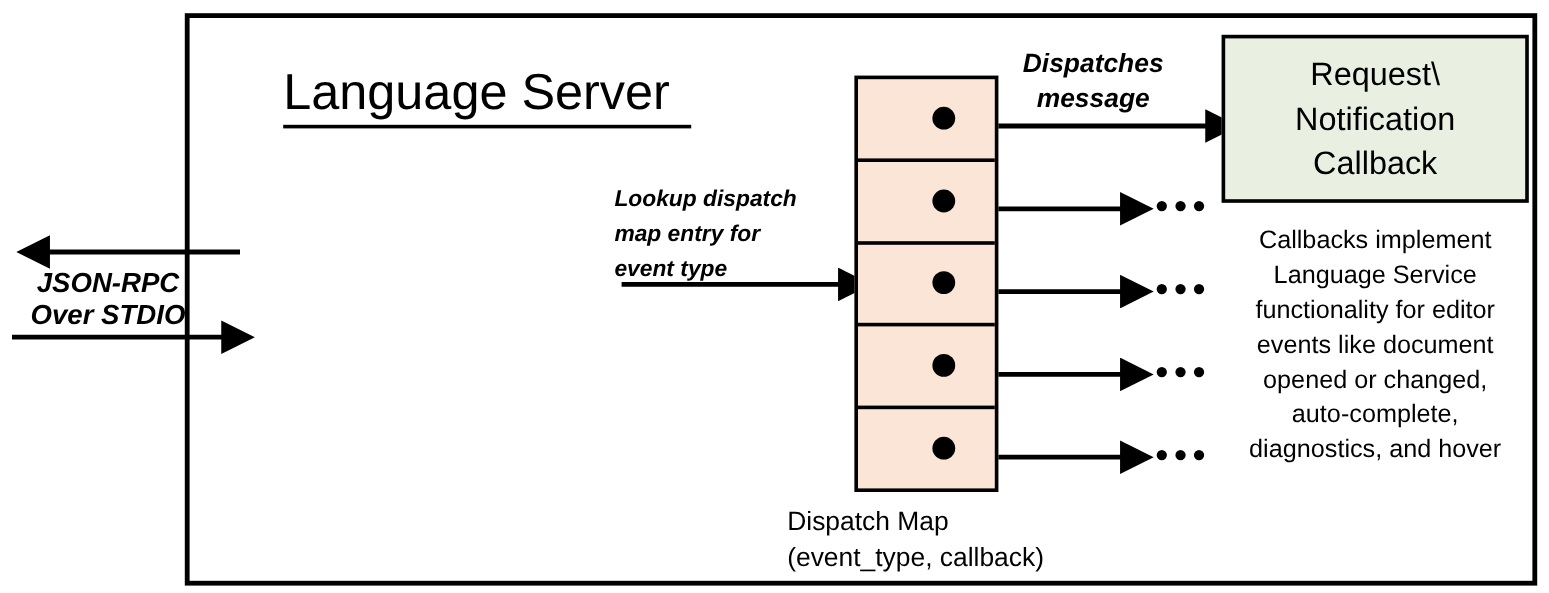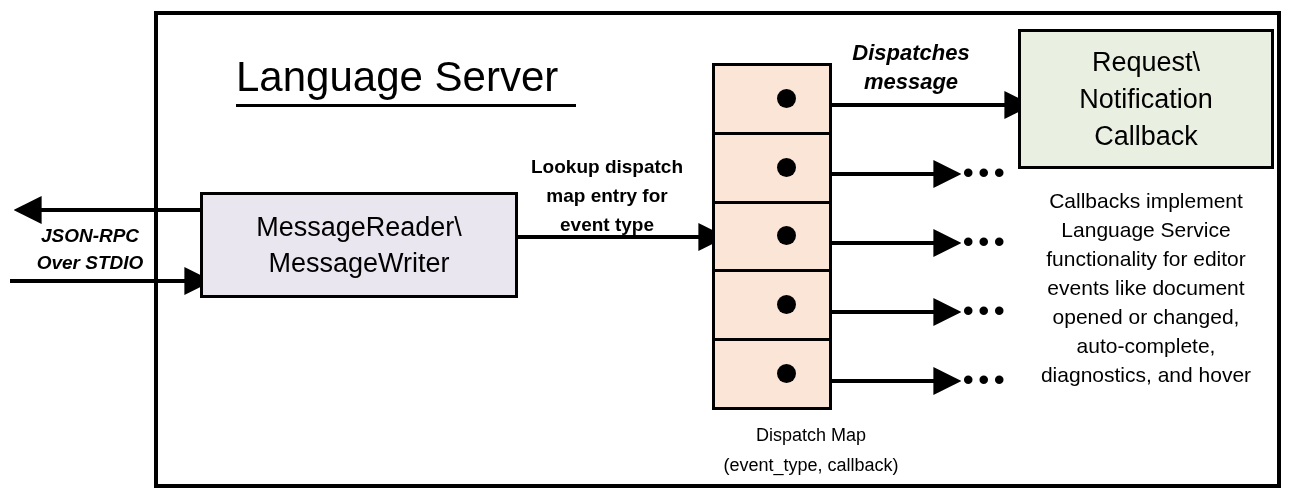--- a/index.html
+++ b/index.html
@@ -77,37 +77,37 @@
     line-height: 28px;
     text-align: center;
     white-space: pre-line;
   }
 
   
   #jsonrpc-label {
     left: 20px;
     top: 222px;
     width: 140px;
-    font-size: 19px;
+    font-size: 23px;
     line-height: 27px;
     font-style: italic;
     font-weight: 600;
     text-align: center;
     white-space: pre-line;
   }
 
   
   #lookup-label {
     left: 512px;
     top: 152px;
     width: 190px;
     font-size: 19px;
     line-height: 29px;
+    font-style: italic;
     font-weight: 600;
-    text-align: center;
     white-space: pre-line;
   }
 
   
   #dispatch-msg-label {
     left: 836px;
     top: 38px;
     width: 150px;
     font-size: 22px;
     line-height: 29px;
@@ -141,26 +141,26 @@
     left: 62px;
     top: 50%;
     width: 19px;
     height: 19px;
     margin-top: -10px;
     border-radius: 50%;
     background: #000;
   }
 
   #dispatch-map-caption {
-    left: 676px;
+    left: 656px;
     top: 420px;
     width: 270px;
-    font-size: 18px;
+    font-size: 22px;
     line-height: 30px;
-    text-align: center;
+    text-align: left;
     white-space: pre-line;
   }
 
   
   #callback-box {
     left: 1018px;
     top: 29px;
     width: 256px;
     height: 140px;
     background: #E9EFE1;
@@ -253,24 +253,20 @@
     </g>
   </svg>
 
   <div class="abs" id="server-frame"></div>
 
   <div class="abs" id="server-title">Language Server</div>
 
   <div class="abs" id="jsonrpc-label">JSON-RPC
 Over STDIO</div>
 
-  <div class="abs" id="message-io-box">
-    <div class="txt">MessageReader\
-MessageWriter</div>
-  </div>
 
   <div class="abs" id="lookup-label">Lookup dispatch
 map entry for
 event type</div>
 
   <div class="abs" id="dispatch-msg-label">Dispatches
 message</div>
 
   <div class="abs" id="dispatch-map">
     <div class="map-row">

